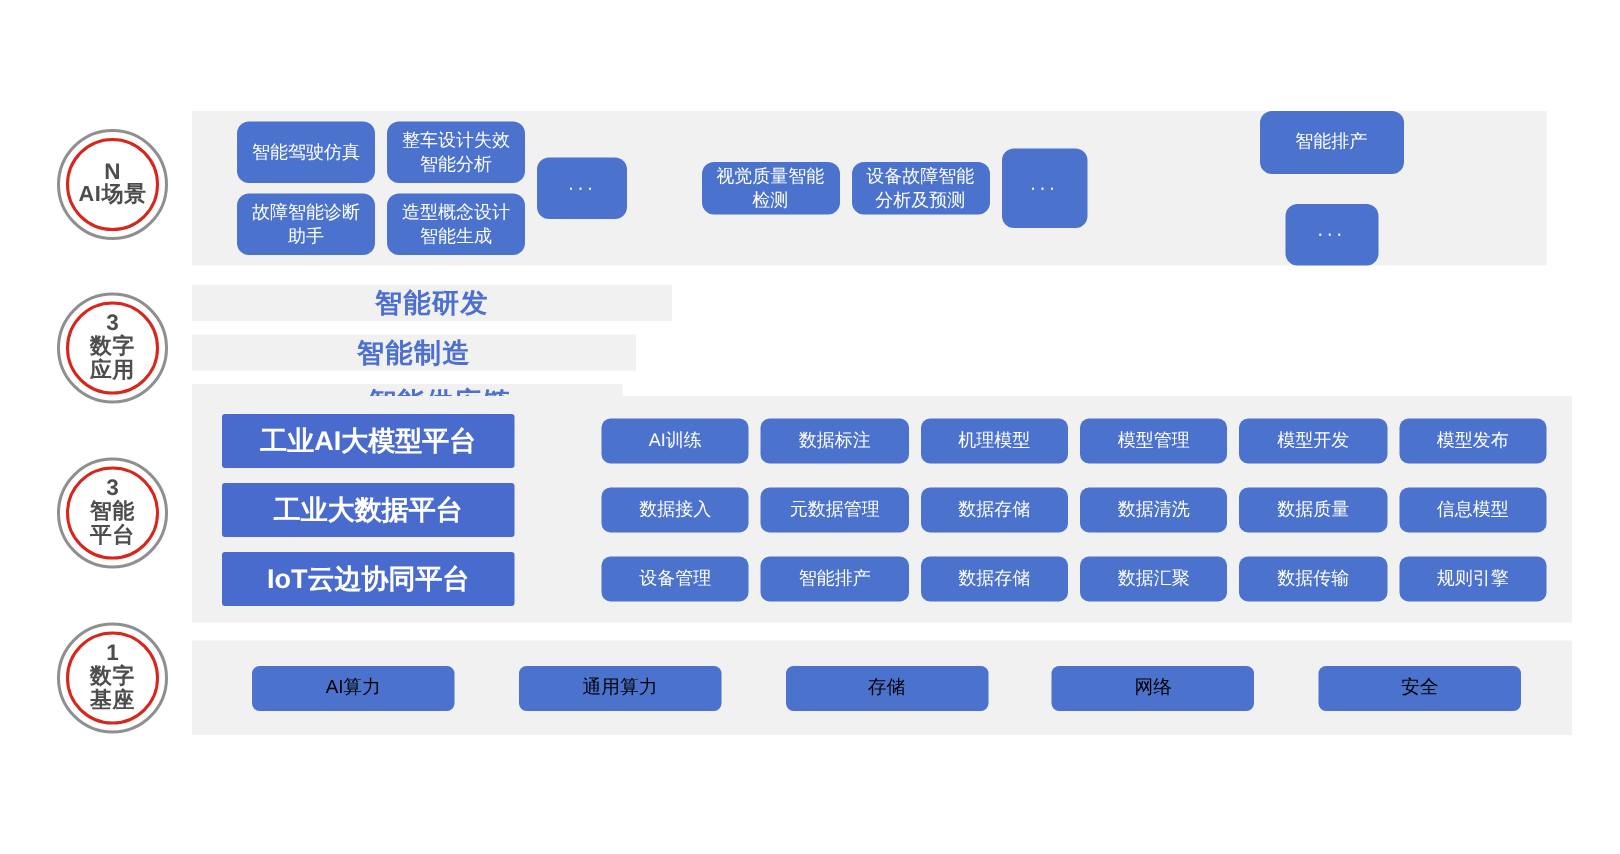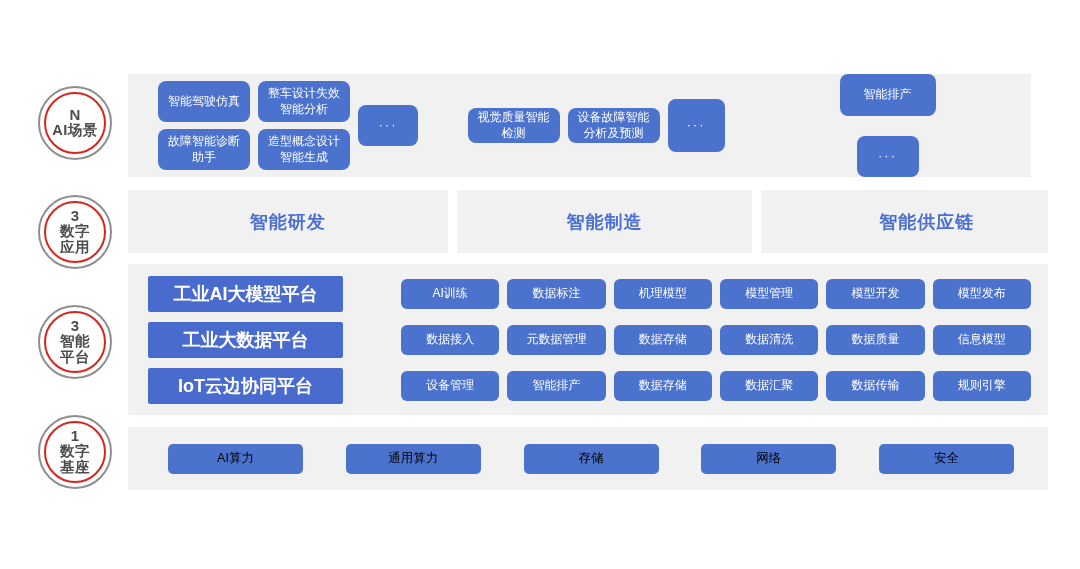--- a/index.html
+++ b/index.html
@@ -38,21 +38,21 @@
     display:flex; align-items:center; justify-content:center; text-align:center;
     font-size:12px; line-height:1.3; white-space:pre-line; box-sizing:border-box;
   }
   .chip-sm  { width:92px;  height:41px; }
   .chip-md  { width:92px;  height:35px; }
   .chip-dot1 { width:60px; height:41px; font-size:13px; letter-spacing:2px; }
   .chip-dot2 { width:57px; height:53px; font-size:13px; letter-spacing:2px; }
   .chip-dot3 { width:62px; height:42px; font-size:13px; letter-spacing:2px; }
   .chip-wide { width:96px; height:42px; }
   
-  .row-apps { top:190px; height:50px; gap:9px; }
+  .row-apps { top:190px; height:50px; gap:9px;flex-direction:column; }
   .app-panel { height:63px; display:flex; align-items:center; justify-content:center; }
   .app-panel-1 { width:320px; } .app-panel-2 { width:296px; } .app-panel-3 { width:287px;padding-left:44px; }
   .app-title { color:var(--title-blue,#4c6fd0); font-size:18px; font-weight:bold; letter-spacing:1px; }
   
   .row-platforms {
     top:264px; height:151px; width:920px; flex-direction:column;
     justify-content:space-between; padding:8px 17px 8px 20px; box-sizing:border-box;
   }
   .plat-row { display:flex; align-items:center; height:43px; }
   .plat-label {

